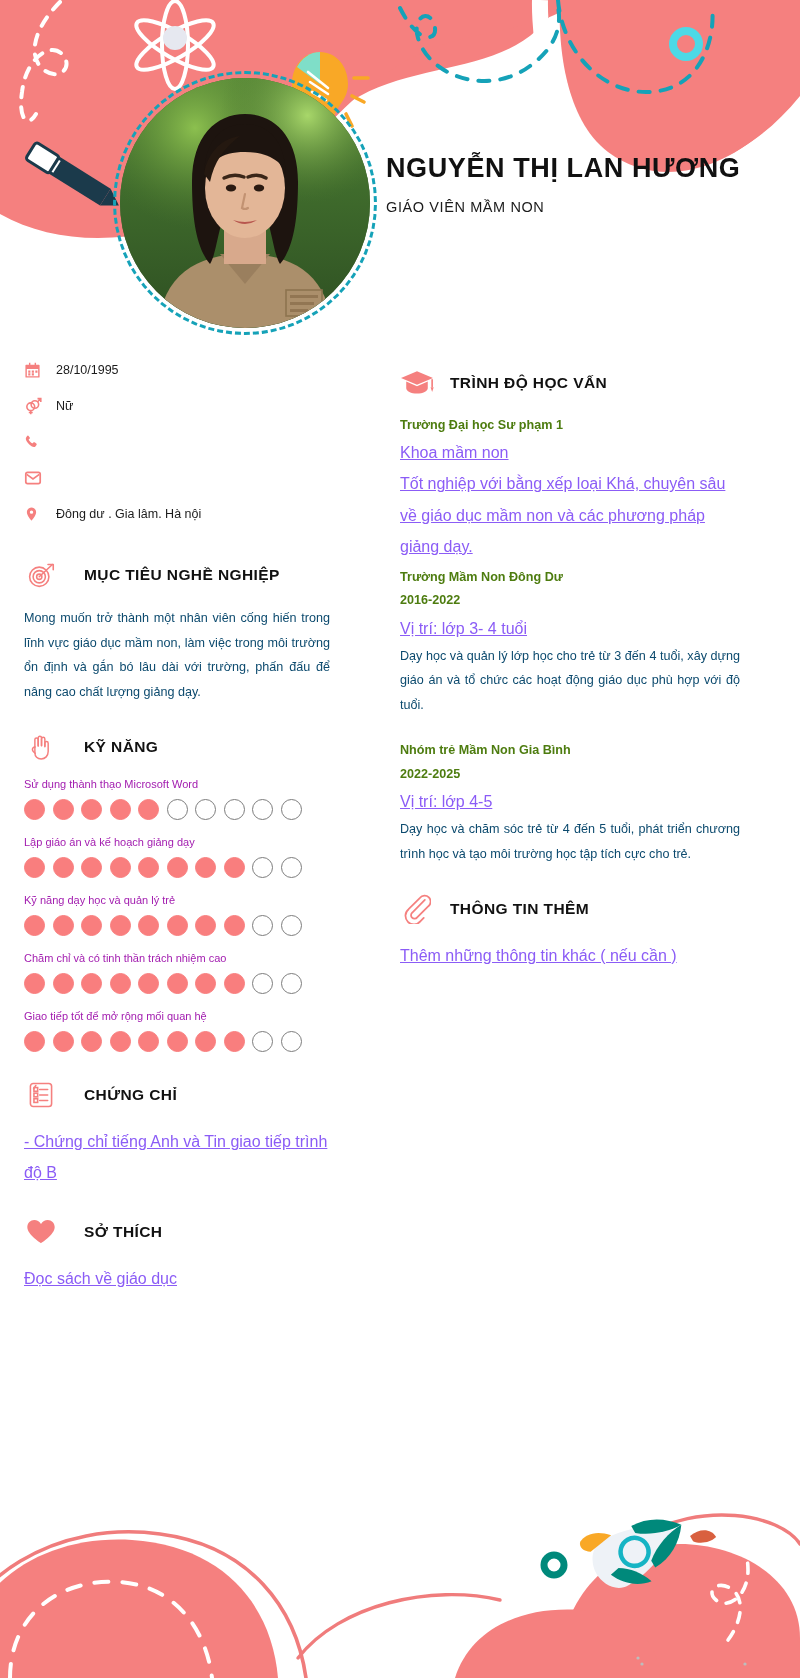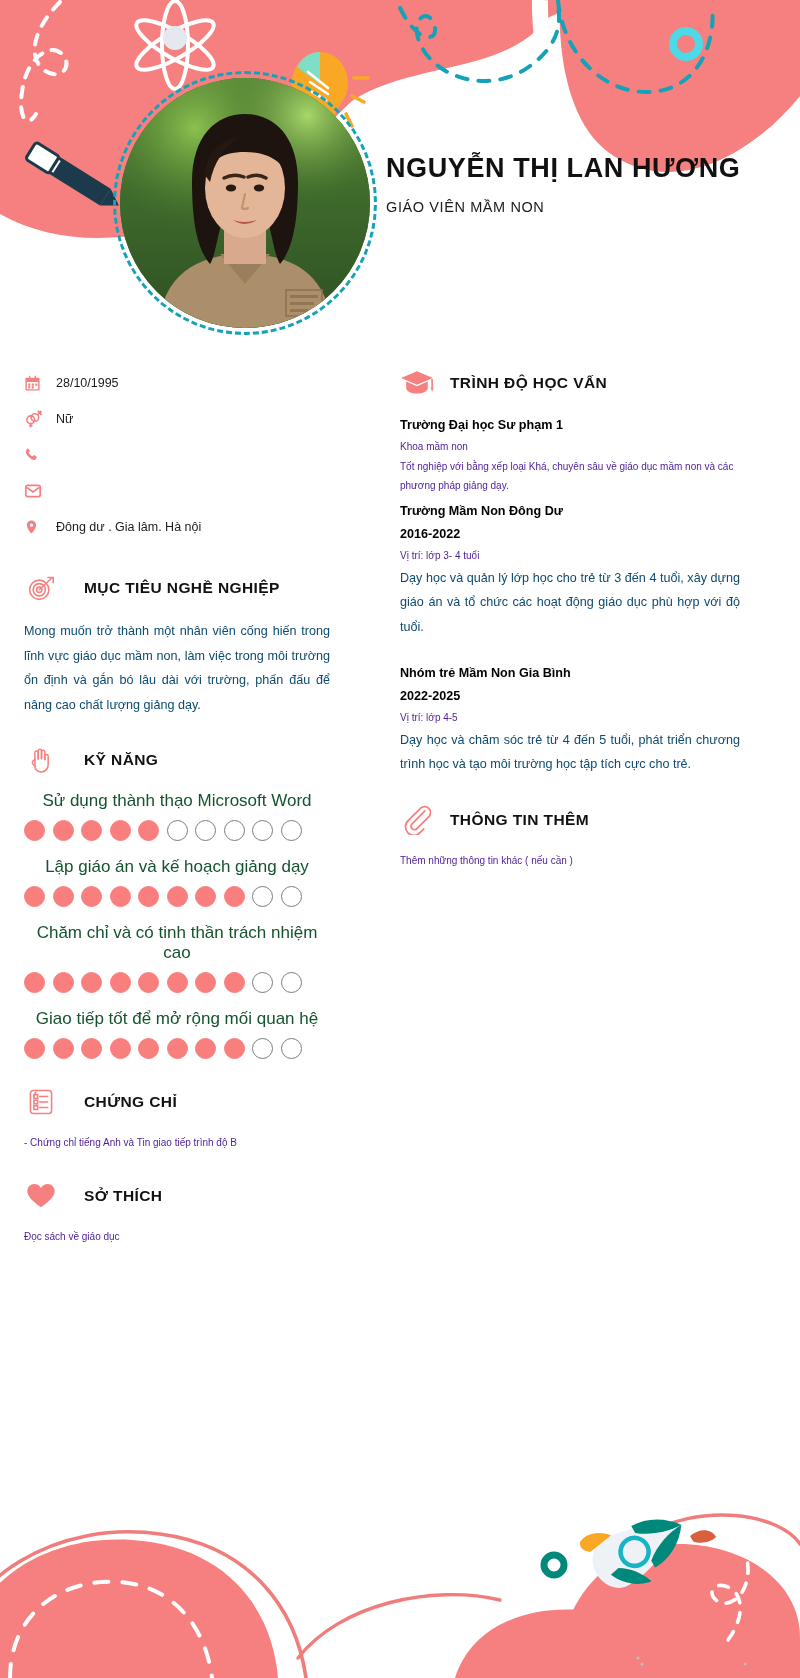--- a/index.html
+++ b/index.html
@@ -73,21 +73,21 @@
     margin-top: 14px;
     font-size: 14.5px;
     letter-spacing: 0.6px;
     color: #1b1b1b;
     text-transform: uppercase;
   }
 
   
   .col-left {
     position: absolute;
-    left: 24px; top: 365px;
+    left: 24px; top: 352px;
     width: 306px;
   }
   .col-right {
     position: absolute;
     left: 400px; top: 340px;
     width: 340px;
   }
 
   
   .contact-row {
@@ -132,38 +132,38 @@
   .col-right .sec-head { gap: 16px; }
 
   
   .body-just {
     font-size: 12.6px;
     line-height: 1.95;
     color: #0c4a6e;
     text-align: justify;
   }
   .body-left {
-    font-size: 10px;
+    font-size: 16px;
     line-height: 1.95;
-    color: #4c1d95;
+    color: #8b5cf6;
+    text-decoration: underline;
   }
   .b-strong {
     font-size: 12.6px;
     font-weight: 700;
     line-height: 1.85;
-    color: #000000;
+    color: #4d7c0f;
   }
 
   
   .skill { margin-bottom: 6px; }
   .skill-name {
-    font-size: 17px;
-    color: #14532d;
+    font-size: 11px;
+    color: #a21caf;
     margin-bottom: 9px;
-    text-align: center;
   }
   .dots { display: flex; gap: 7.5px; margin-bottom: 16px; }
   .dot {
     width: 21px; height: 21px;
     border-radius: 50%;
     border: 1px solid #7d7d7d;
     background: #ffffff;
   }
   .dot.on {
     background: #f97e7e;
@@ -385,20 +385,35 @@
             <span class="dot on"></span>
             <span class="dot on"></span>
             <span class="dot on"></span>
             <span class="dot on"></span>
             <span class="dot on"></span>
             <span class="dot"></span>
             <span class="dot"></span>
           </div>
         </div>
         <div class="skill">
+          <div class="skill-name">Kỹ năng dạy học và quản lý trẻ</div>
+          <div class="dots">
+            <span class="dot on"></span>
+            <span class="dot on"></span>
+            <span class="dot on"></span>
+            <span class="dot on"></span>
+            <span class="dot on"></span>
+            <span class="dot on"></span>
+            <span class="dot on"></span>
+            <span class="dot on"></span>
+            <span class="dot"></span>
+            <span class="dot"></span>
+          </div>
+        </div>
+        <div class="skill">
           <div class="skill-name">Chăm chỉ và có tinh thần trách nhiệm cao</div>
           <div class="dots">
             <span class="dot on"></span>
             <span class="dot on"></span>
             <span class="dot on"></span>
             <span class="dot on"></span>
             <span class="dot on"></span>
             <span class="dot on"></span>
             <span class="dot on"></span>
             <span class="dot on"></span>

